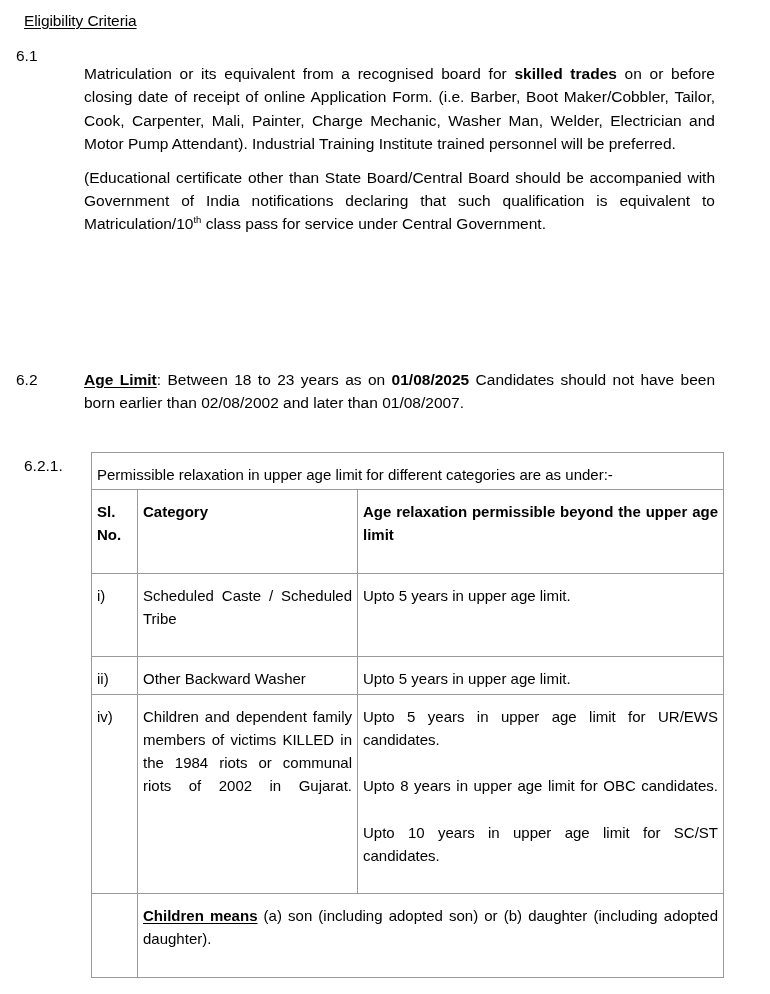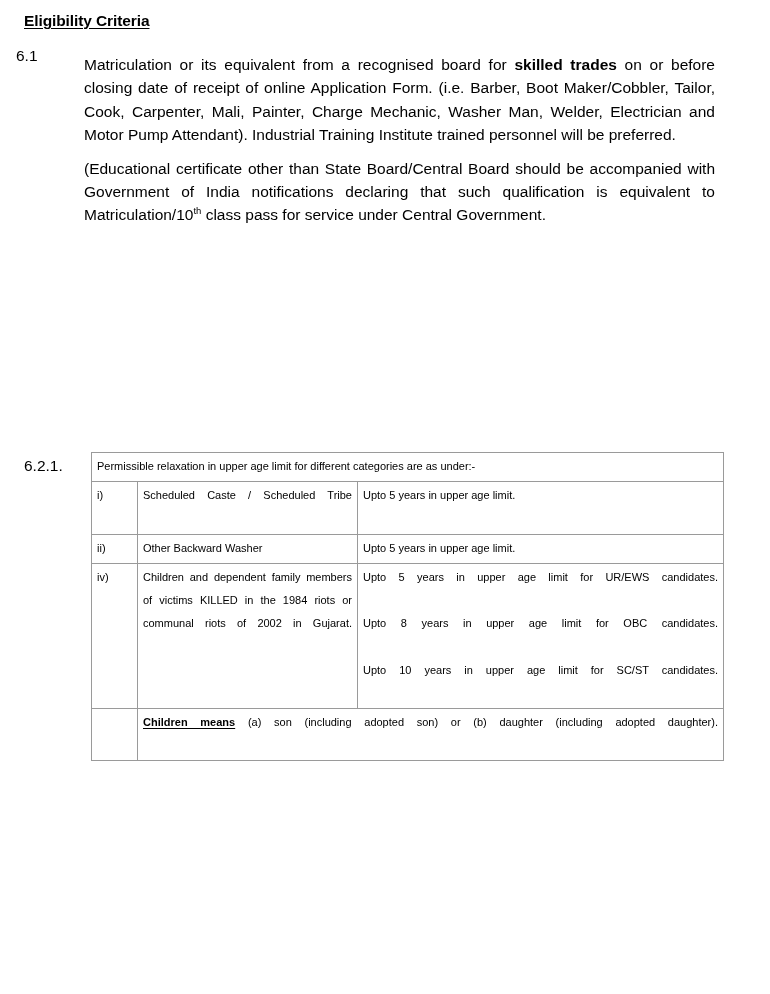--- a/index.html
+++ b/index.html
@@ -22,21 +22,21 @@
     padding: 0;
     overflow: hidden;
   }
 
   
   .doc-heading {
     position: absolute;
     left: 24px;
     top: 12px;
     font-size: 15.5px;
-    font-weight: bold;
+    font-weight: normal;
     text-decoration: underline;
     text-underline-offset: 2px;
     letter-spacing: -0.1px;
   }
 
   
   .clause {
     position: absolute;
     left: 16px;
     width: 700px;
@@ -88,22 +88,22 @@
   table.relax {
     position: absolute;
     left: 67px;
     top: 0;
     width: 632px;
     border-collapse: collapse;
     table-layout: fixed;
   }
   table.relax td {
     border: 1px solid #9a9a9a;
-    padding: 2px 5px 3px 5px;
-    font-size: 11px;
+    padding: 10px 5px 3px 5px;
+    font-size: 15px;
     line-height: 23.2px;
     vertical-align: top;
     text-align: justify;
     text-justify: inter-word;
   }
   td.caption-cell {
     text-align: left;
     padding-left: 6px;
   }
   td.hdr {
@@ -145,46 +145,64 @@
 <body>
 
 <div class="page">
 
   <div class="doc-heading">Eligibility Criteria</div>
 
   <div class="clause" style="top:44px;">
     <div class="clause-num">6.1</div>
     <div class="clause-body">
 
-      <p class="para" style="margin-top:9px;">
+      <p class="para" style="margin-top:18px;">
         <span>Matriculation or its equivalent from a recognised board for </span><b>skilled trades</b><span> on or before closing date of receipt of online Application Form. (i.e. Barber, Boot Maker/Cobbler, Tailor, Cook, Carpenter, Mali, Painter, Charge Mechanic, Washer Man, Welder, Electrician and Motor Pump Attendant).  Industrial Training Institute trained personnel will be preferred.</span>
       </p>
 
 
       <p class="para" style="margin-top:10px;">
         <span>(Educational certificate other than State Board/Central Board should be accompanied with Government of India notifications declaring that such qualification is equivalent to Matriculation/10</span><sup>th</sup><span> class pass for service under Central Government.</span>
       </p>
     </div>
   </div>
 
+  <div class="clause" style="top:368px;">
+    <div class="clause-num">6.2</div>
+    <div class="clause-body">
+      <p class="para">
+        <b class="u">Age Limit</b><span>: Between 18 to 23 years as on </span><b>01/08/2025</b><span> Candidates should not have been born earlier than 02/08/2002 and later than 01/08/2007.</span>
+      </p>
+    </div>
+  </div>
 
   <div class="table-clause">
     <div class="clause-num">6.2.1.</div>
 
     <table class="relax">
       <colgroup>
         <col class="col-sl">
         <col class="col-cat">
         <col class="col-age">
       </colgroup>
       <tbody>
         <tr>
           <td class="caption-cell" colspan="3">Permissible relaxation in upper age limit for different categories are as under:-</td>
         </tr>
 
+        <tr>
+          <td class="hdr">
+            <span>Sl.</span><br>
+            <span>No.</span>
+          </td>
+          <td class="hdr-center">Category</td>
+          <td class="hdr-just">
+              <span class="forcejust" style="display:block;">Age relaxation permissible beyond the upper age limit</span>
+            </td>
+        </tr>
 
         <tr>
           <td class="sl">i)</td>
           <td>
               <span class="forcejust" style="display:block;">Scheduled Caste / Scheduled Tribe</span>
             </td>
           <td>Upto 5 years in upper age limit.</td>
         </tr>
 
         <tr>

